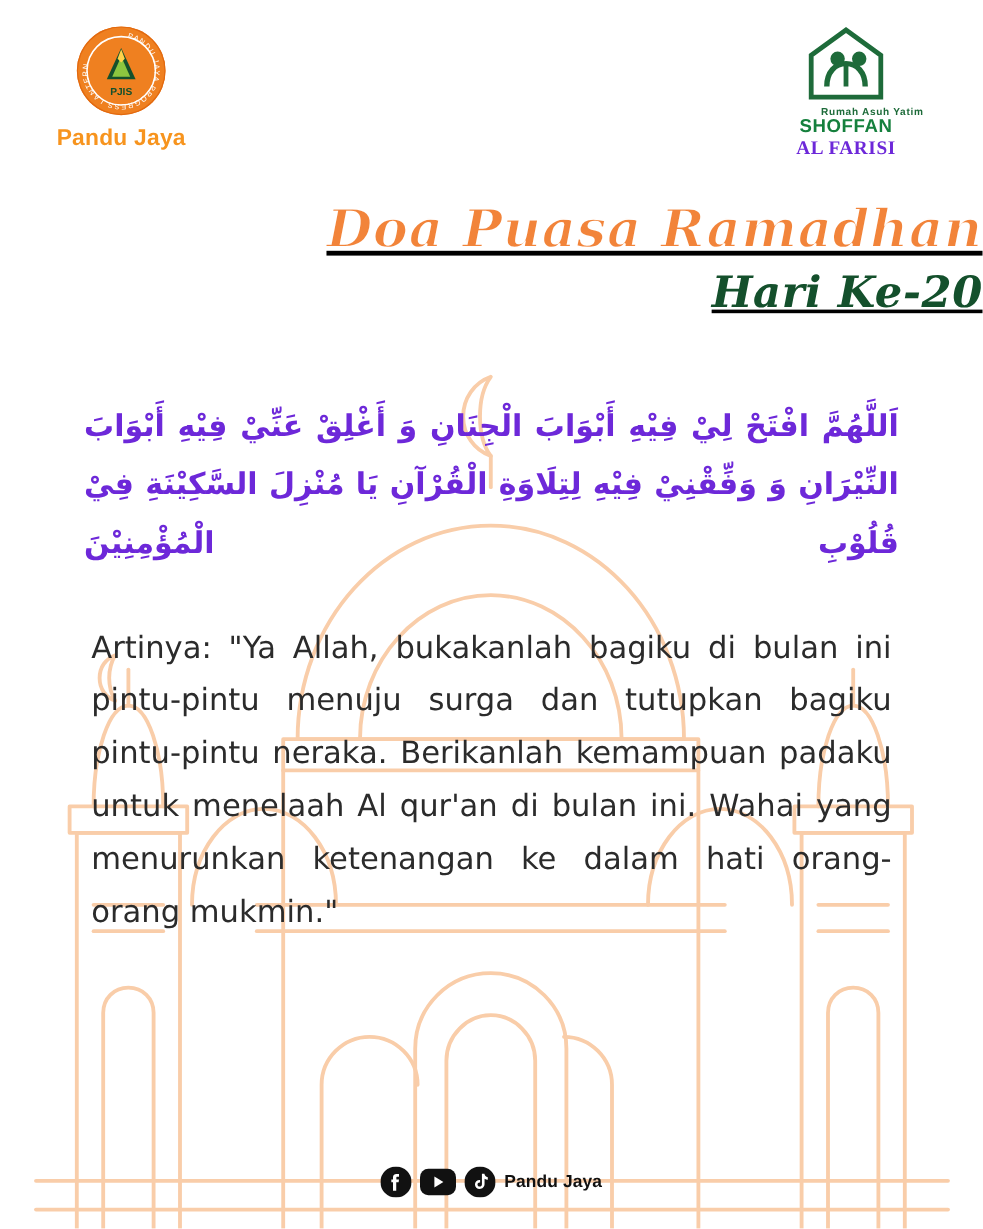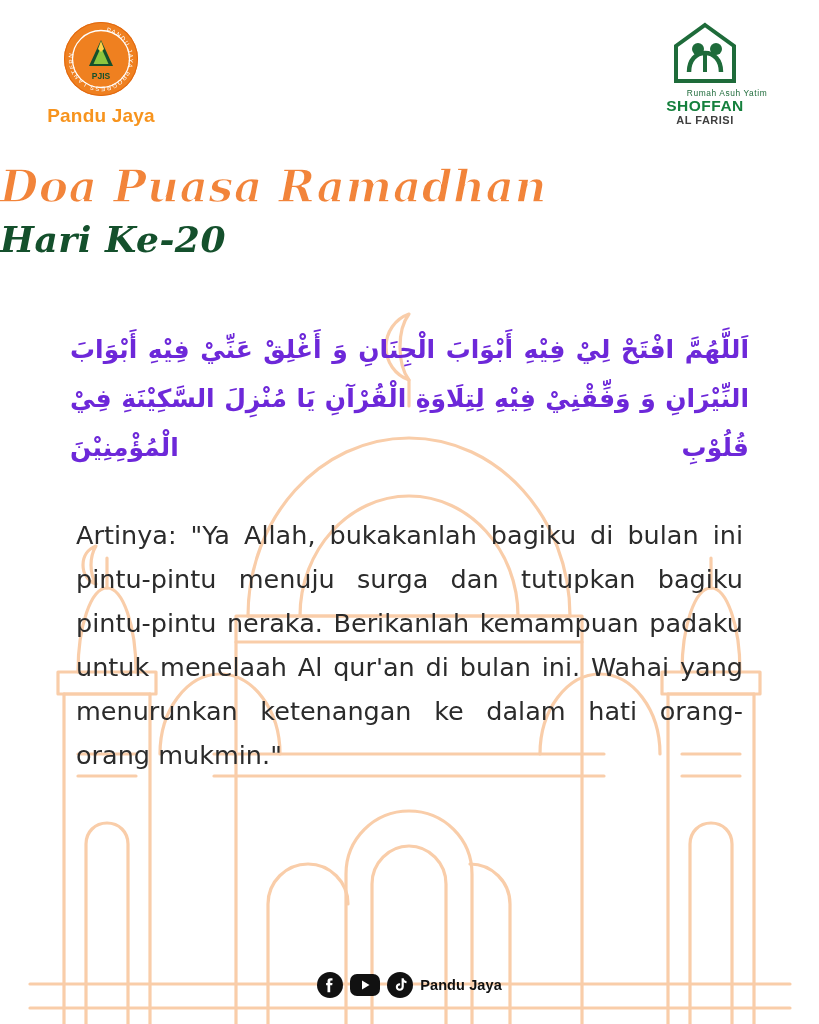--- a/index.html
+++ b/index.html
@@ -50,26 +50,26 @@
   .brand-name {
     margin-top: 9px;
     font-size: 19px;
     font-weight: bold;
     color: #f7941e;
     letter-spacing: .2px;
   }
 
   .brand-right { display: flex; flex-direction: column; align-items: center; width: 160px; }
   .ry-logo { width: 66px; height: 62px; }
-  .ry-line1 { font-size: 8.4px; font-weight: normal; color: #1e6b3a; letter-spacing: .6px; margin-top: 4px; padding-left: 44px; }
+  .ry-line1 { font-size: 8.4px; font-weight: bold; color: #1e6b3a; letter-spacing: .6px; margin-top: 4px; padding-left: 44px; }
   .ry-line2 { font-size: 15.5px; font-weight: bold; color: #15803d; letter-spacing: .5px; line-height: 1.08; }
-  .ry-line3 { font-size: 11px; font-weight: bold; color: #404040; letter-spacing: .5px; line-height: 1.08; }
-
-  
-  .titles { position: relative; z-index: 3; text-align: left; margin-top: 34px; }
+  .ry-line3 { font-size: 16px; font-weight: bold; color: #6d28d9; letter-spacing: .5px; line-height: 1.08; font-family: Liberation Serif, serif; }
+
+  
+  .titles { position: relative; z-index: 3; text-align: right; margin-top: 34px; text-decoration: underline; }
   .title-main {
     font-family: "DejaVu Serif", serif;
     font-style: italic;
     font-weight: bold;
     font-size: 44px;
     color: #f2843a;
     letter-spacing: .5px;
     -webkit-text-stroke: 1.5px #ffffff;
     text-shadow:
        2px 0 0 #fff, -2px 0 0 #fff, 0 2px 0 #fff, 0 -2px 0 #fff,

